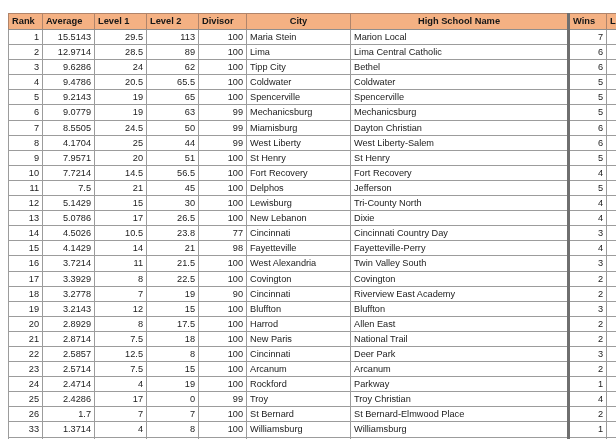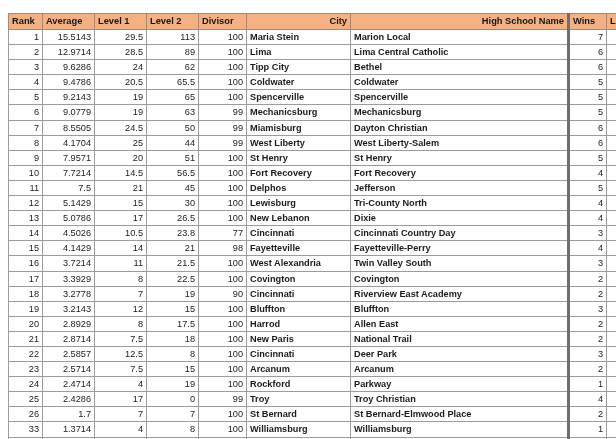--- a/index.html
+++ b/index.html
@@ -52,24 +52,24 @@
     color: #161616;
     font-weight: bold;
     height: 15px;
     line-height: 15px;
     border: 1px solid #b0846a;
     border-bottom: 1px solid #8e8e8e;
     font-size: 9.3px;
   }
 
   .h-num { text-align: left; }
-  .h-txt { text-align: right; }
+  .h-txt { text-align: center; }
 
   .num  { text-align: right; }
-  .txt  { text-align: left; font-weight: bold; }
+  .txt  { text-align: left; }
 
   
   .pane-left {
     border-left: 3px solid #6f6f6f !important;
   }
 
   
   col.c-rank    { width: 34px; }
   col.c-avg     { width: 52px; }
   col.c-l1      { width: 52px; }

